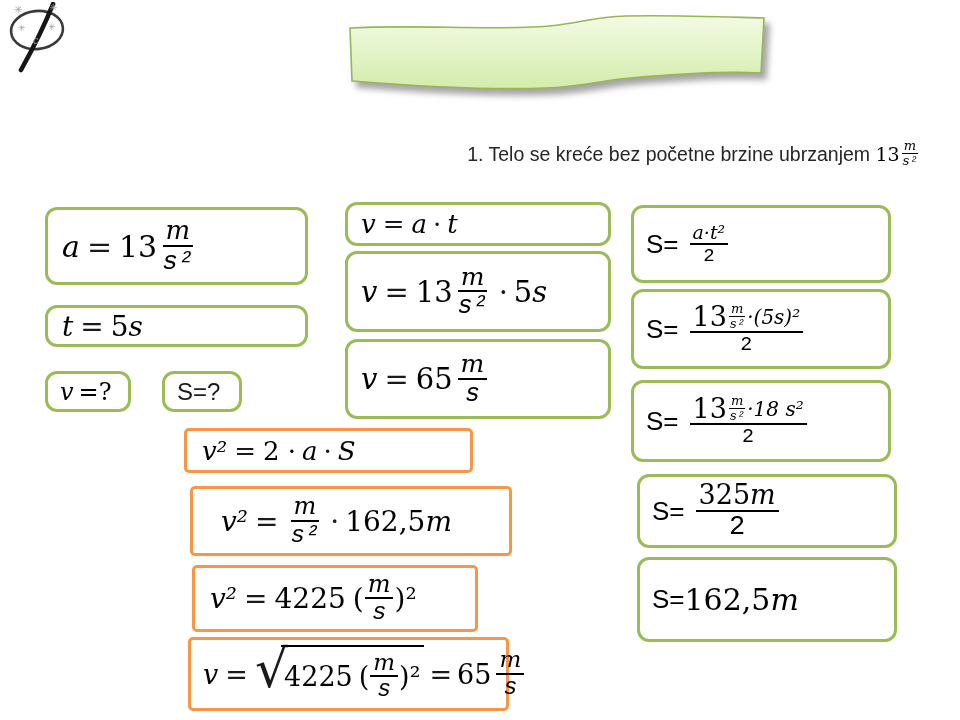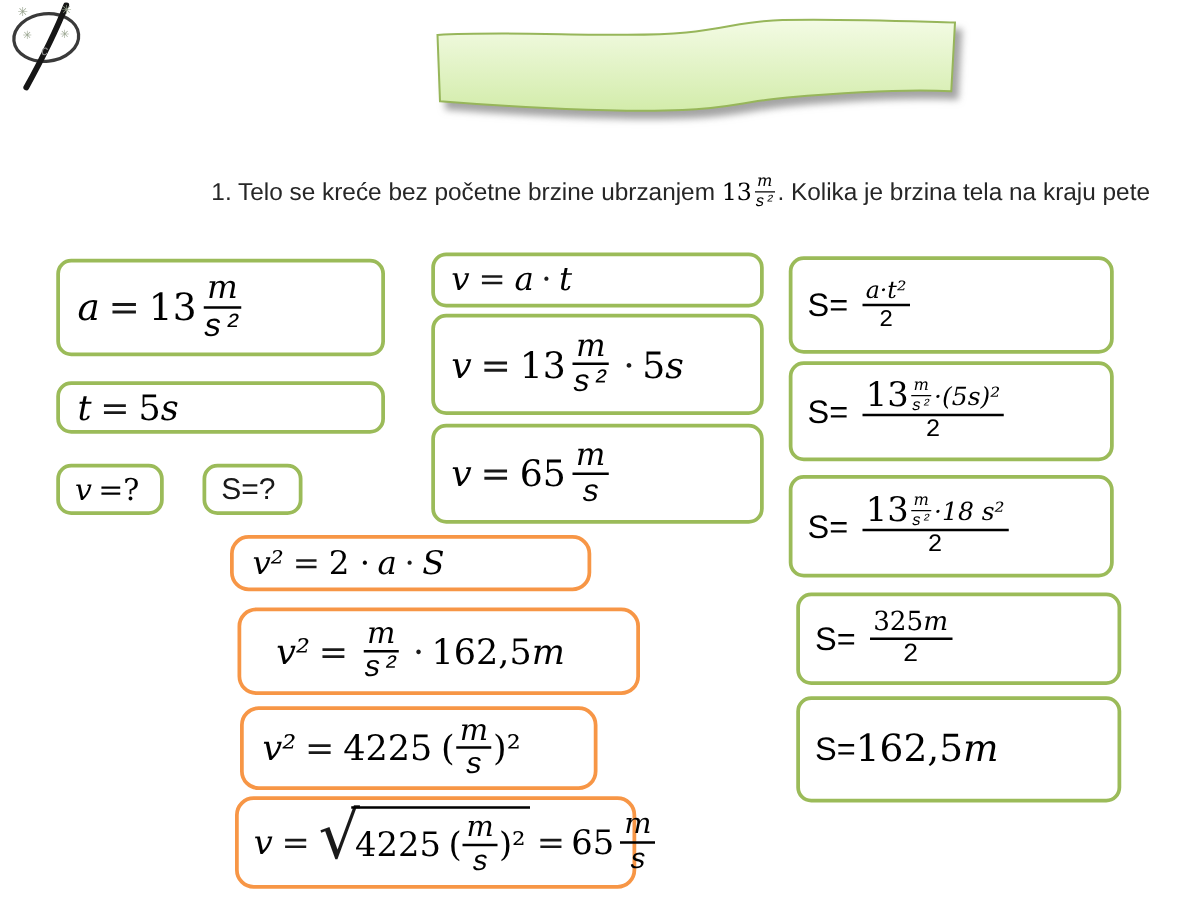--- a/index.html
+++ b/index.html
@@ -29,21 +29,21 @@
         margin:0 5px;line-height:1.1;text-align:center;}
   .frac .fnum{border-bottom:2px solid #000;padding:0 3px;}
   .frac .fden{padding-top:1px;font-family:Liberation Mono, monospace;}
   .frac.tiny{margin:0 2px;line-height:1.05;}
   .frac.tiny .fnum{border-bottom:1.5px solid #000;padding:0 2px;}
   .nrow{display:inline-flex;align-items:center;}
 
   
   .gbox,.obox{position:absolute;background:#fff;display:flex;align-items:center;box-sizing:border-box;}
   .gbox{border:3px solid #9bbb59;border-radius:12px;}
-  .obox{border:3px solid #f79646;border-radius:15px;}
+  .obox{border:3px solid #f79646;border-radius:5px;}
   .slabel{font-family:"Liberation Sans",sans-serif;font-style:normal;font-size:26px;color:#000;margin-right:6px;}
 
   
   .sqrt{display:inline-flex;align-items:flex-start;}
   .sqrt-sym{font-family:"DejaVu Serif",serif;font-style:normal;font-size:52px;line-height:0.95;margin-right:-7px;}
   .rad{border-top:2.5px solid #000;display:inline-flex;align-items:center;padding:3px 4px 0 3px;}
 </style>
 </head>
 <body>
 
@@ -68,21 +68,21 @@
           <stop offset="0" stop-color="#f3fbe4"></stop>
           <stop offset="1" stop-color="#d3ecab"></stop>
         </linearGradient>
       </defs>
       <path d="M 6,20 C 70,16 150,23 205,18 C 238,15 248,9 282,8 C 332,7 382,9 420,10
                L 417,65 C 380,63 332,66 286,70 C 252,73 238,79 202,80 C 150,82 70,78 8,73 Z" fill="url(#bg)" stroke="#97b65a" stroke-width="1.6"></path>
     </svg>
   </div>
 
   <div class="problem">
-    <div class="pline"><span>1. Telo se kreće bez početne brzine ubrzanjem </span><span class="math up" style="font-size:19px;">13</span><span class="frac tiny" style="font-size:13px;"><span class="fnum math">m</span><span class="fden math">s²</span></span><span>. Kolika je brzina tela na kraju pete</span></div>
+    <div class="pline"><span>1. Telo se kreće bez početne brzine ubrzanjem </span><span class="math up" style="font-size:19px;">13</span><span class="frac tiny" style="font-size:13px;"><span class="fnum math">m</span><span class="fden math">s²</span></span></div>
   </div>
 
   <div class="gbox" style="left:45px;top:207px;width:263px;height:78px;padding-left:14px;font-size:30px;">
     <span class="math">a</span>
     <span class="eq">=</span>
     <span class="math up">13</span>
     <span class="frac" style="font-size:26px;">
         <span class="fnum math">m</span>
         <span class="fden math">s²</span>
       </span>
@@ -162,21 +162,21 @@
             <span class="fnum math">m</span>
             <span class="fden math">s²</span>
           </span>
           <span class="math">·18 s²</span>
         </span>
       <span class="fden math up">2</span>
     </span>
   </div>
   <div class="gbox" style="left:637px;top:474px;width:260px;height:74px;padding-left:12px;">
     <span class="slabel">S=</span>
-    <span class="frac" style="font-size:21px;">
+    <span class="frac" style="font-size:27px;">
       <span class="fnum nrow">
           <span class="math up">325</span>
           <span class="math">m</span>
         </span>
       <span class="fden math up">2</span>
     </span>
   </div>
   <div class="gbox" style="left:637px;top:557px;width:260px;height:85px;padding-left:12px;">
     <span class="slabel" style="margin-right:0;">S=</span>
     <span class="math up" style="font-size:30px;">162,5</span>

